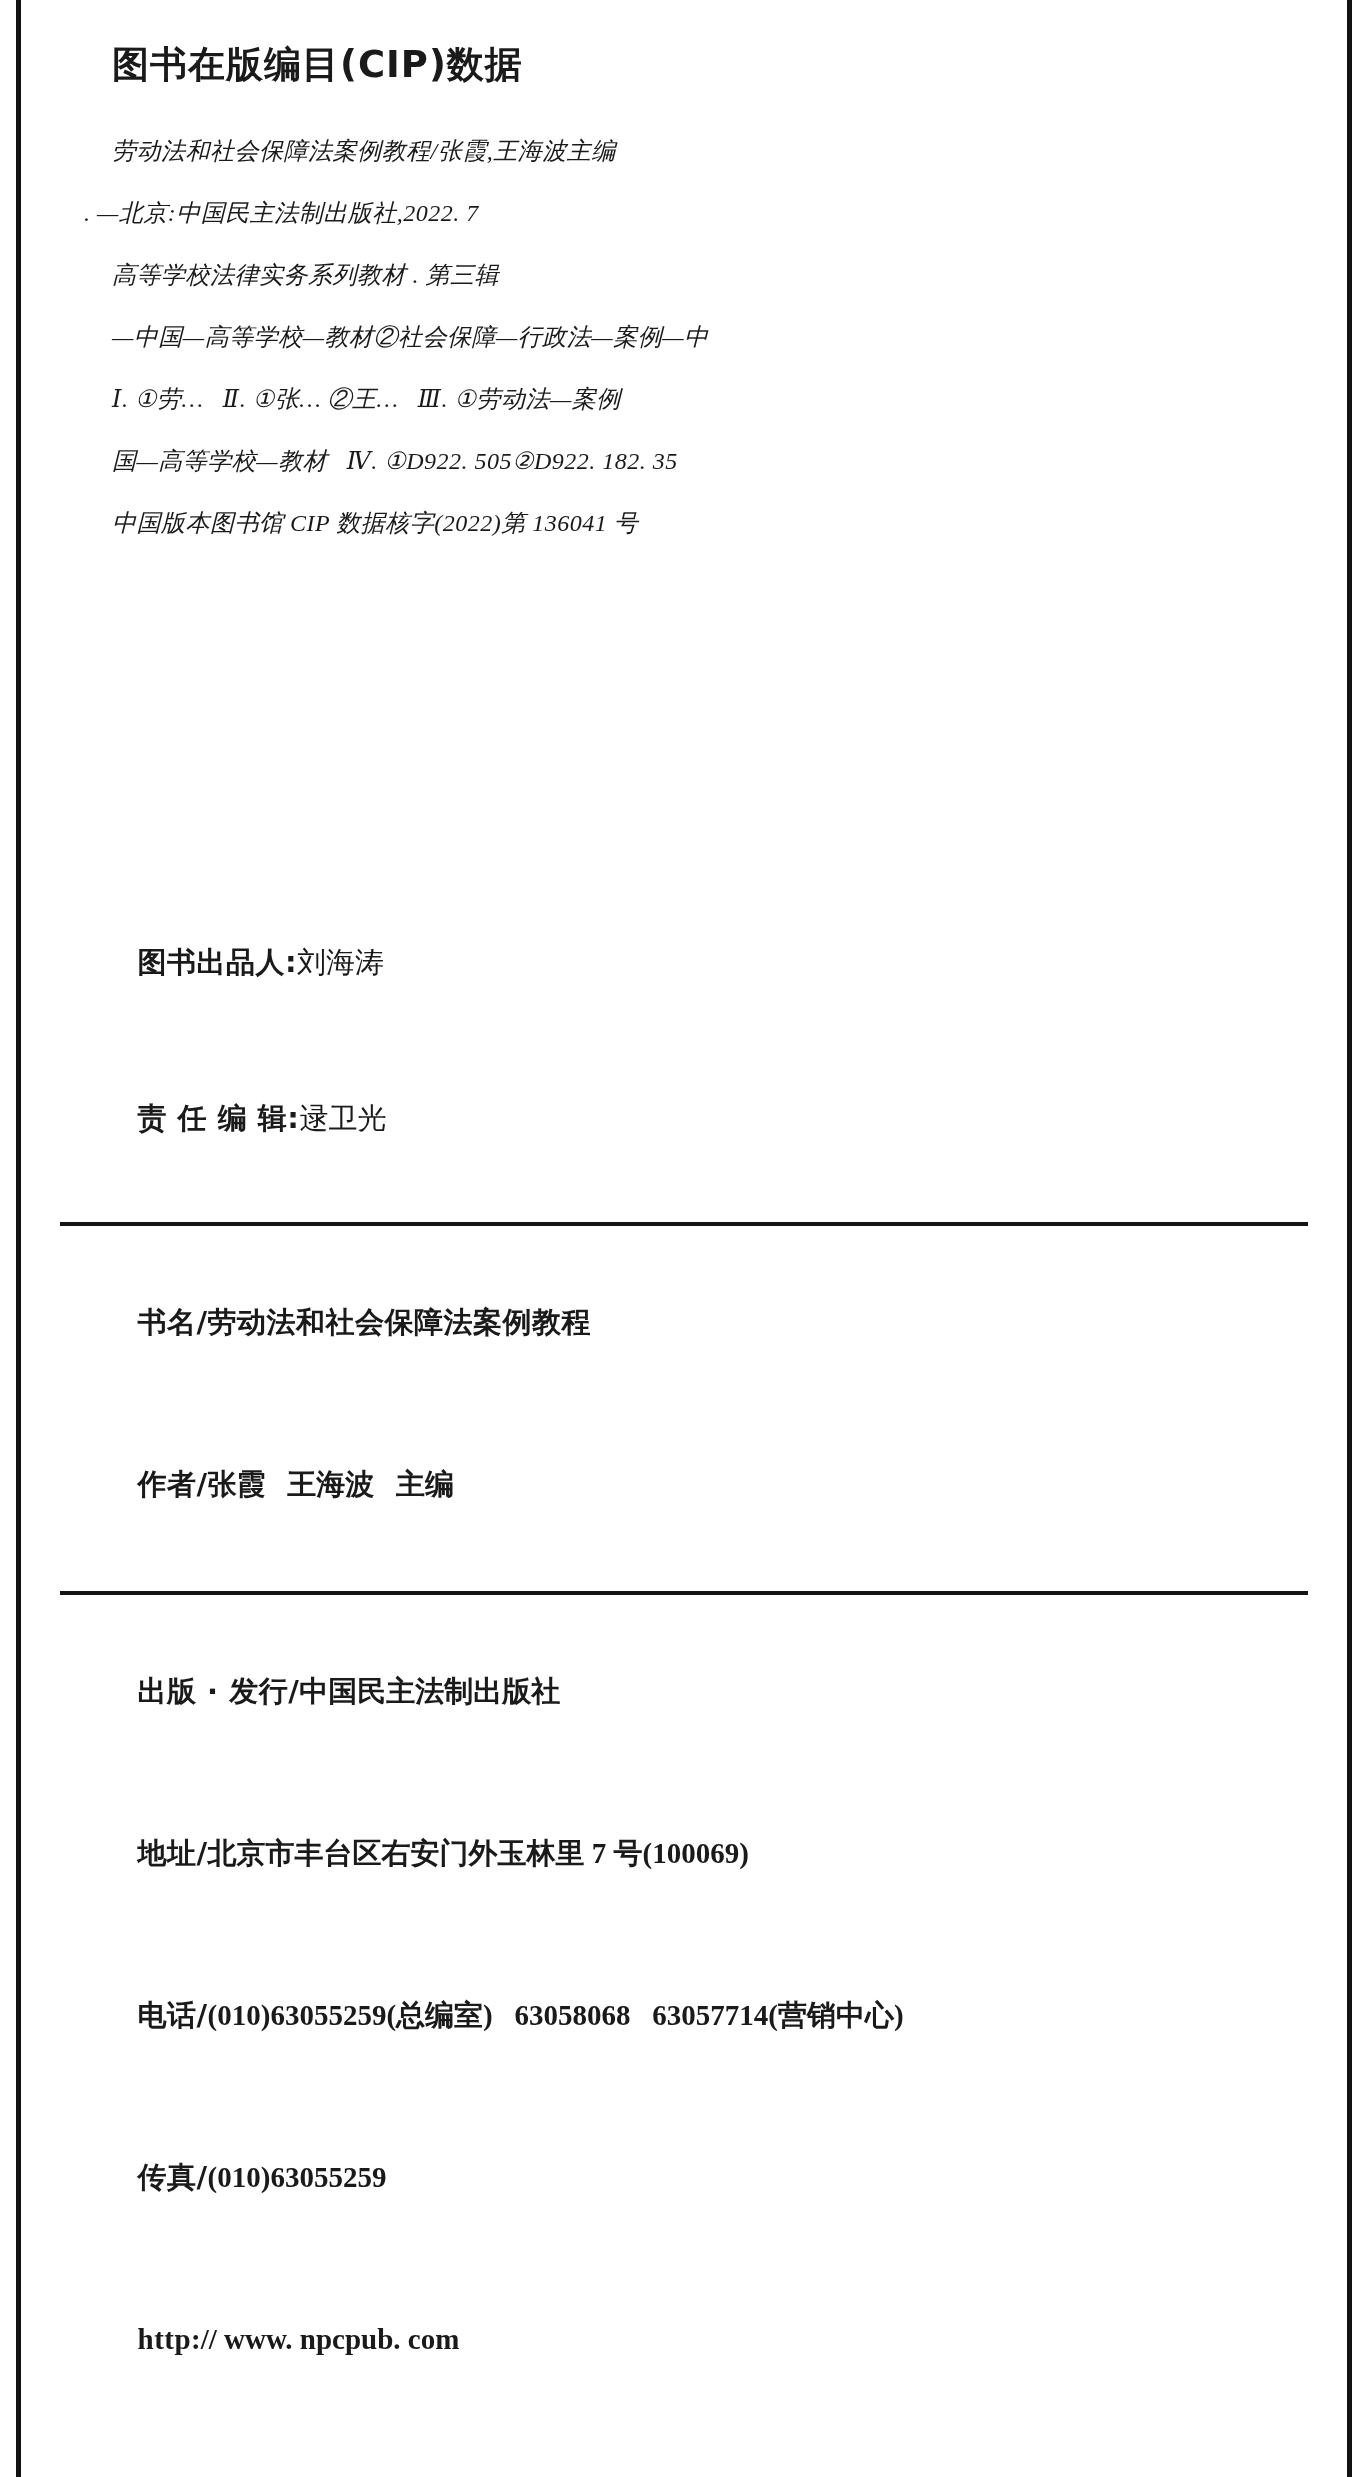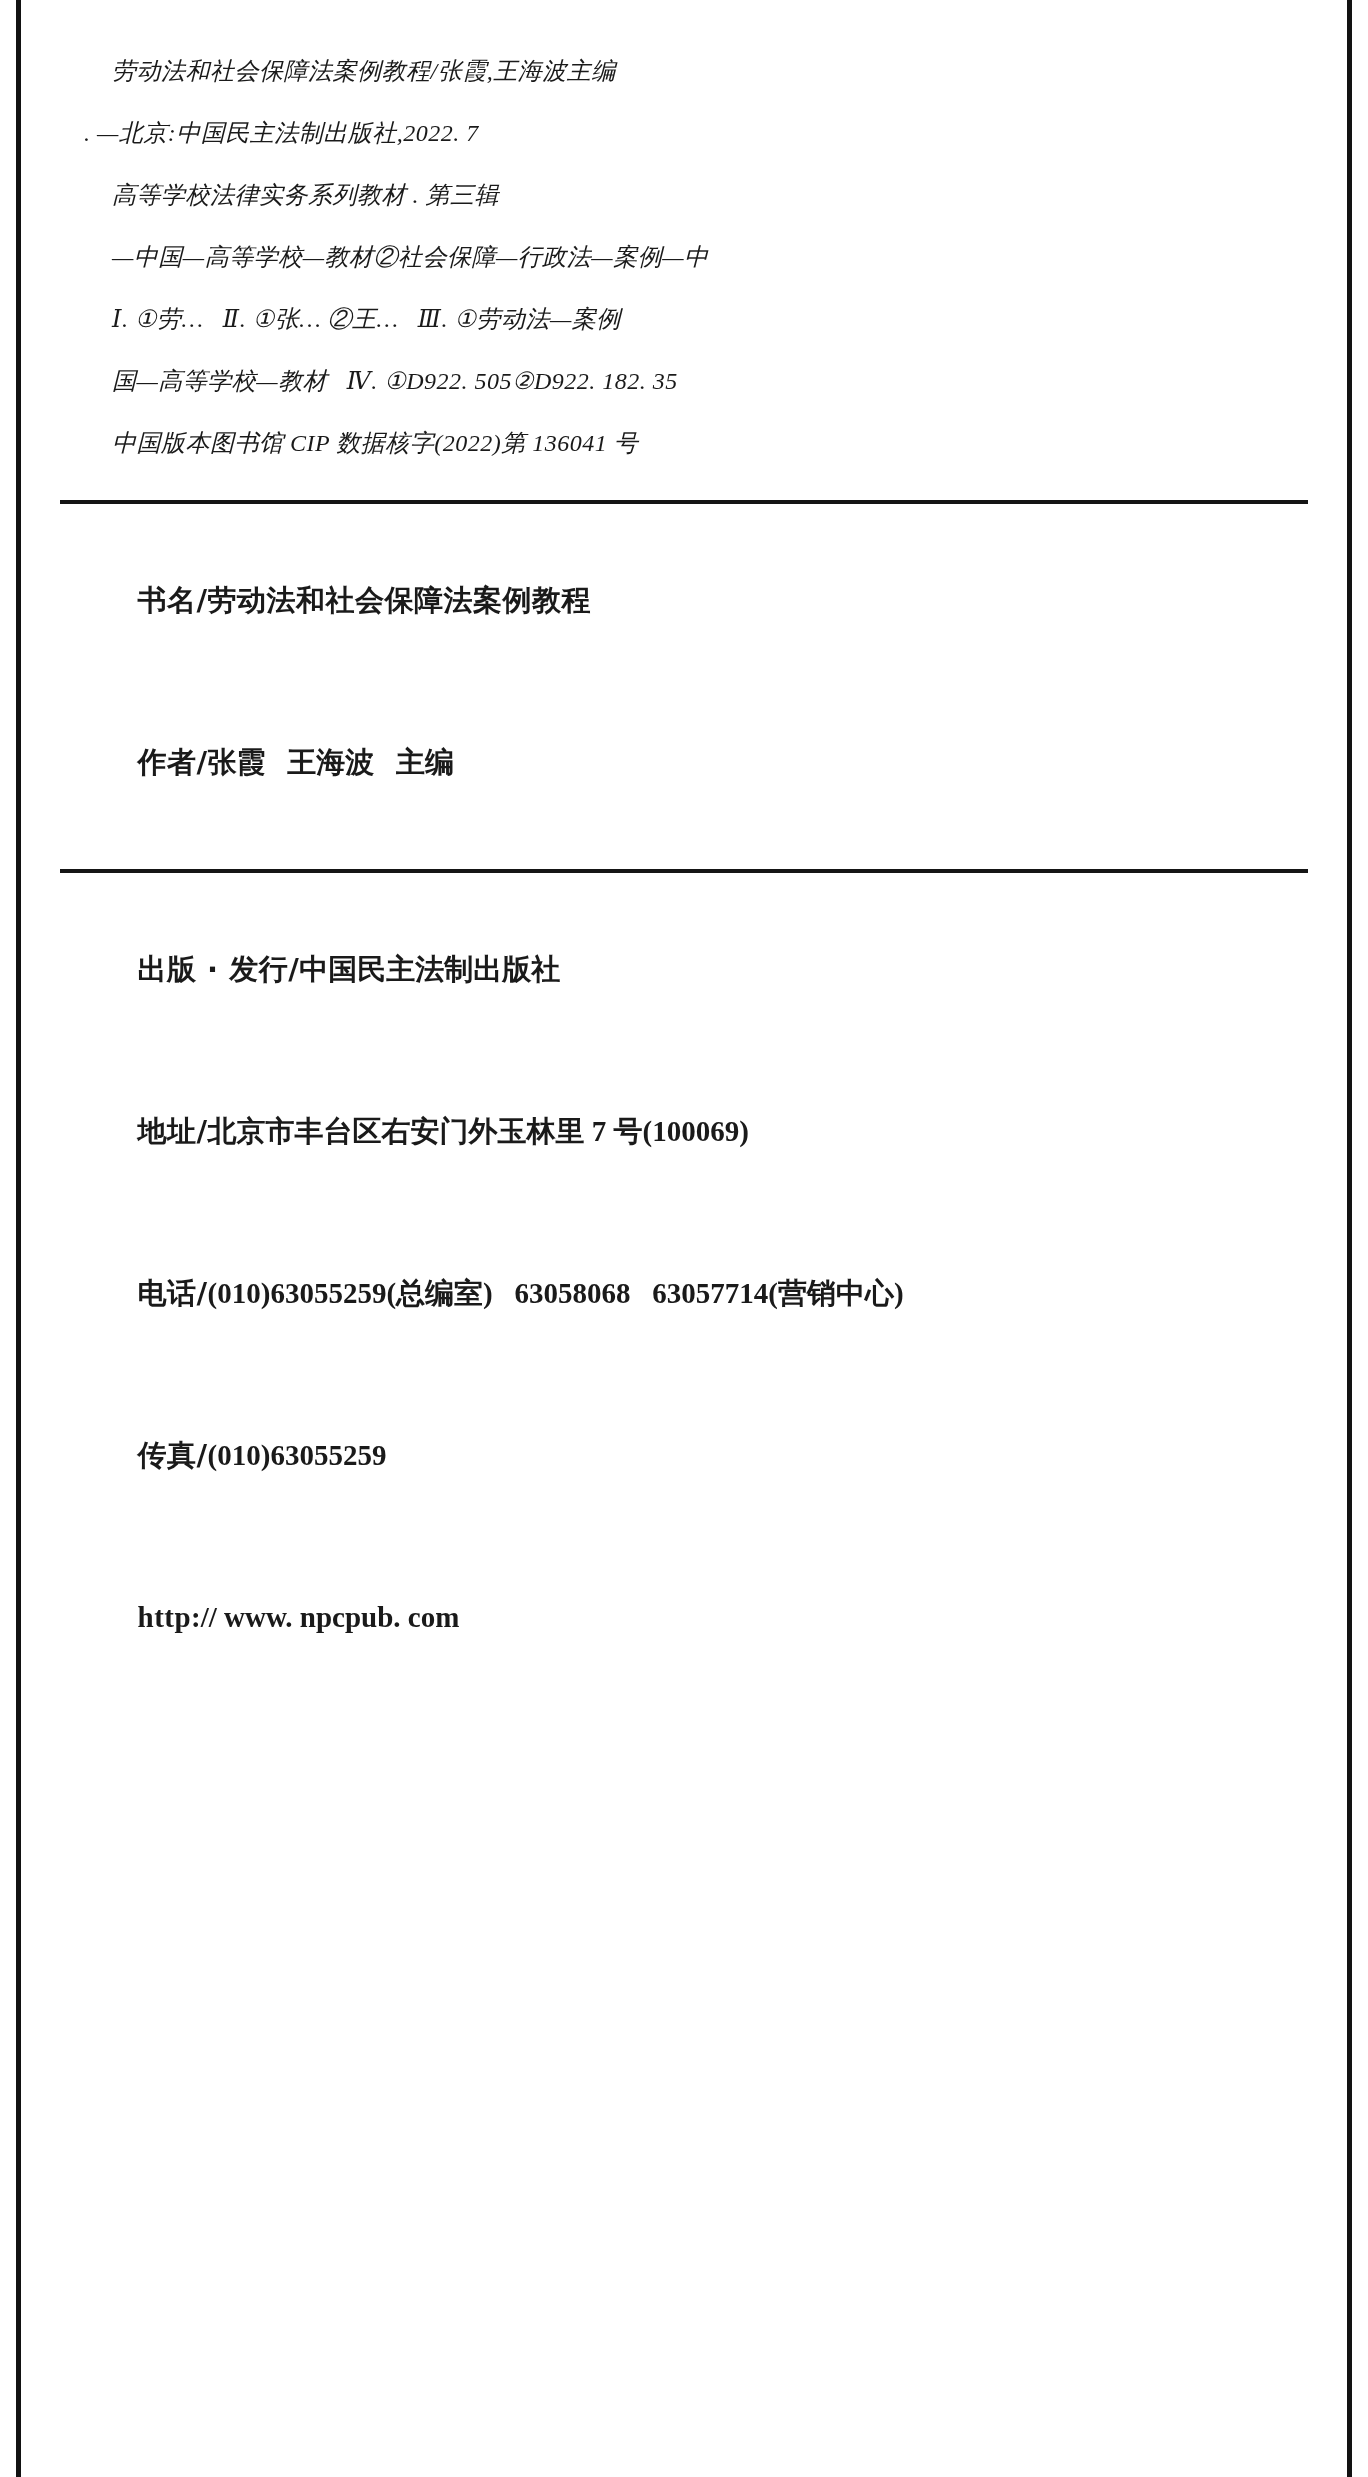--- a/index.html
+++ b/index.html
@@ -112,30 +112,39 @@
 </style>
 </head>
 <body>
 
 <div class="edge-rule left"></div>
 <div class="edge-rule right"></div>
 
 <div class="page">
 
   <div class="cip-block">
+    <div class="cip-title">图书在版编目(CIP)数据</div>
 
     <div class="cip-line indent">劳动法和社会保障法案例教程/张霞,王海波主编</div>
     <div class="cip-line hang">. —北京:中国民主法制出版社,2022. 7</div>
     <div class="cip-line indent">高等学校法律实务系列教材 . 第三辑</div>
     <div class="cip-line indent">—中国—高等学校—教材②社会保障—行政法—案例—中</div>
     <div class="cip-line indent">Ⅰ. ①劳…   Ⅱ. ①张… ②王…   Ⅲ. ①劳动法—案例</div>
     <div class="cip-line indent">国—高等学校—教材   Ⅳ. ①D922. 505②D922. 182. 35</div>
     <div class="cip-line indent">中国版本图书馆 CIP 数据核字(2022)第 136041 号</div>
   </div>
 
+  <div class="credits">
+    <div class="credit-row">
+      <span class="credit-label">图书出品人</span><span class="credit-label">:</span><span class="credit-value">刘海涛</span>
+    </div>
+    <div class="credit-row">
+      <span class="credit-label">责 任 编 辑</span><span class="credit-label">:</span><span class="credit-value">逯卫光</span>
+    </div>
+  </div>
 
   <div class="rule rule-1"></div>
 
   <div class="section top-pad">
     <div class="detail-row">
       <span class="detail-label">书名</span><span class="detail-label">/</span><span class="detail-label">劳动法和社会保障法案例教程</span>
     </div>
     <div class="detail-row">
       <span class="detail-label">作者</span><span class="detail-label">/</span><span class="detail-value">张霞   王海波   主编</span>
     </div>

